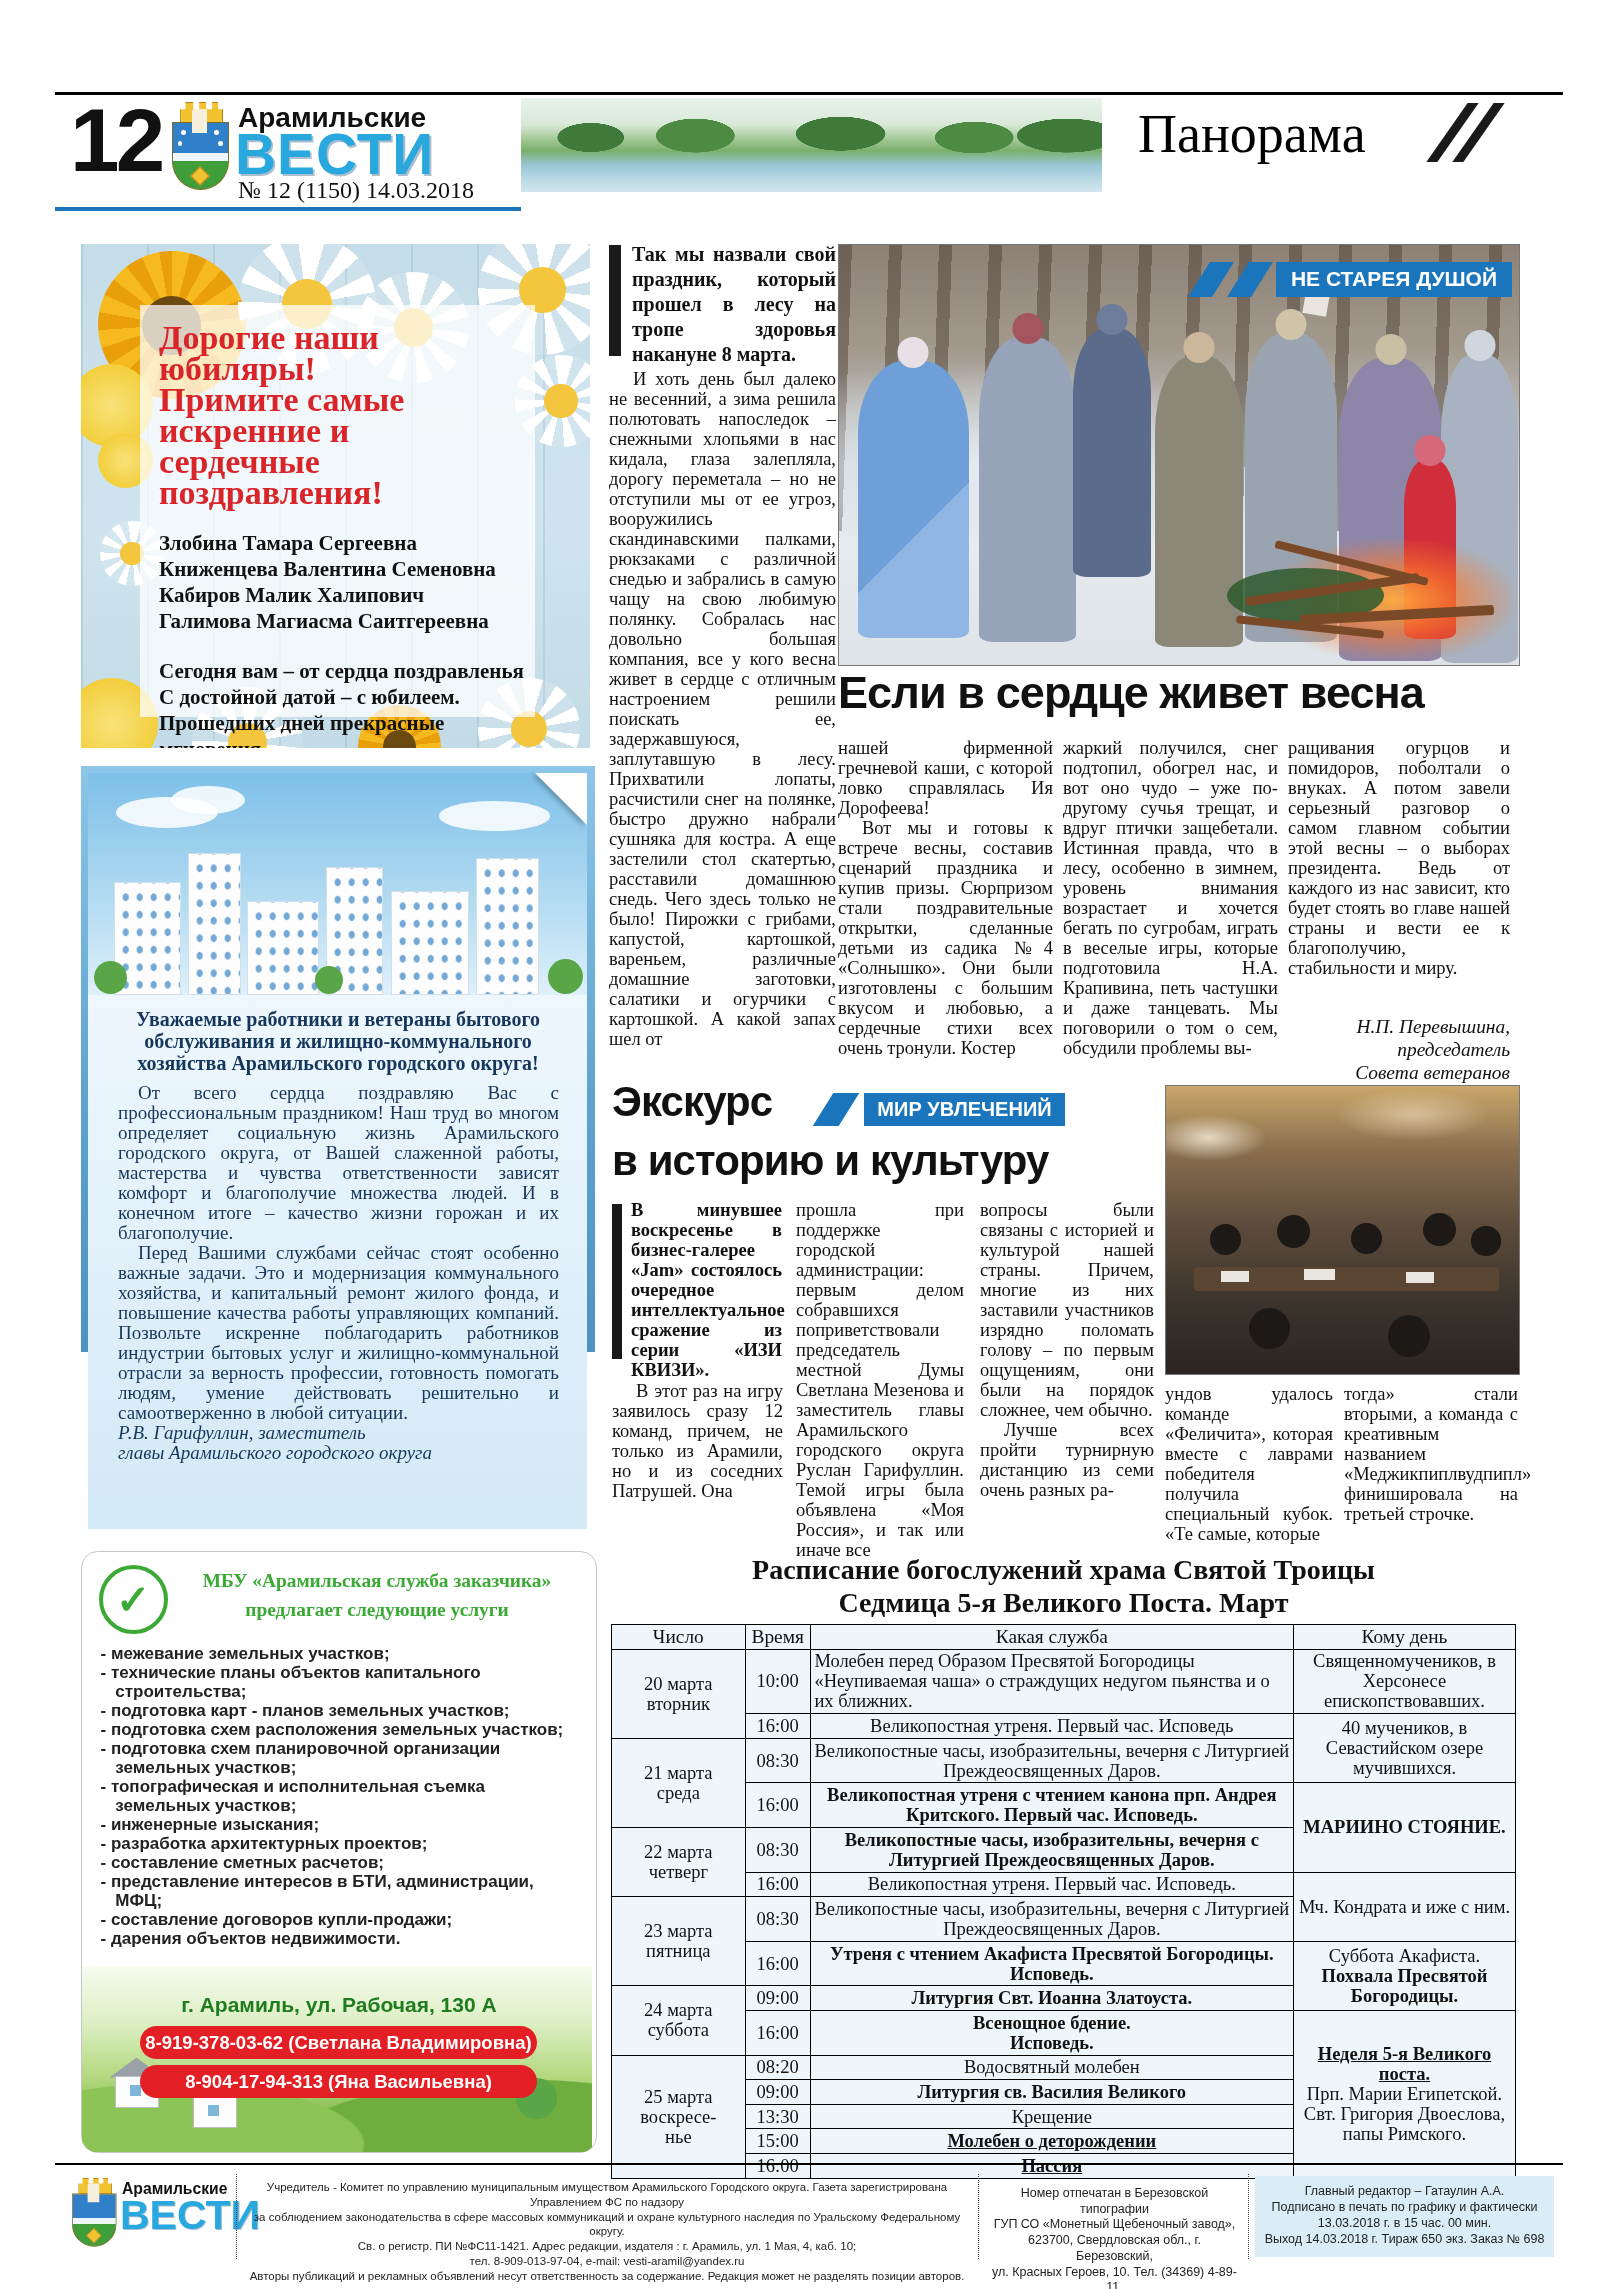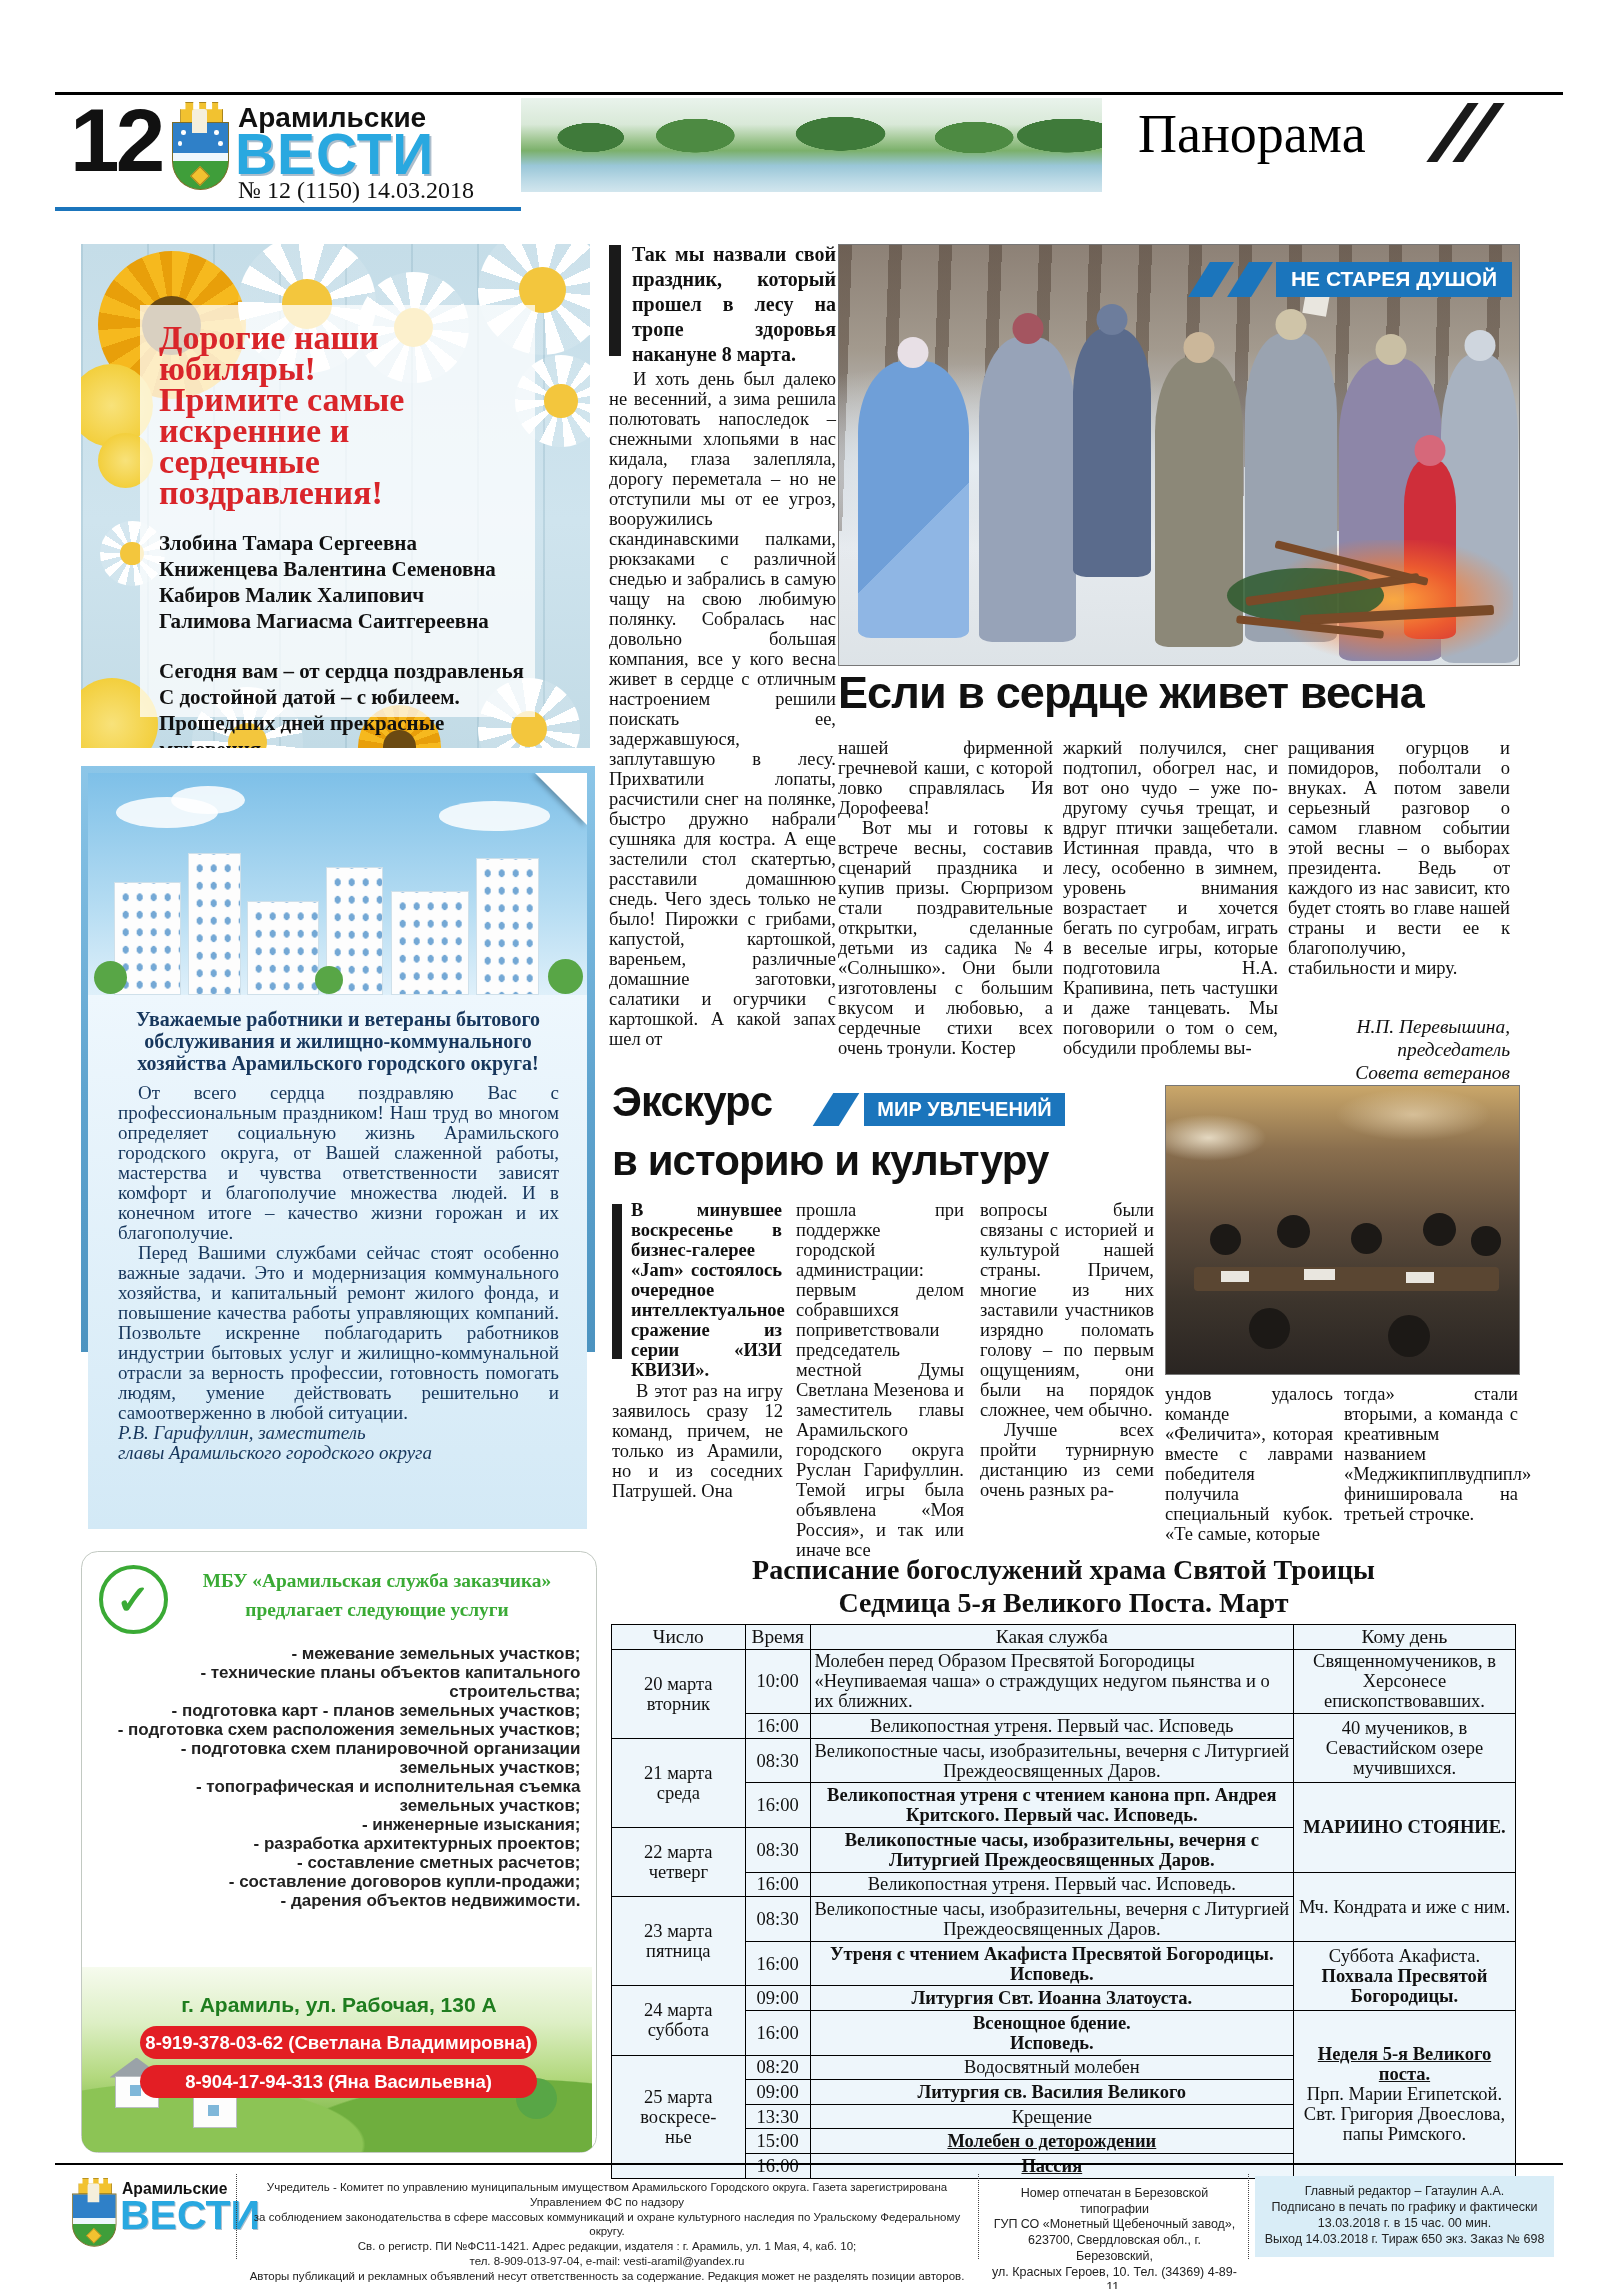--- a/index.html
+++ b/index.html
@@ -112,21 +112,21 @@
   .qpaper{position:absolute;background:#e9e6df;}
   .qtable{position:absolute;background:#5a4632;border-radius:3.7px;}
 
   
   .zakaz{left:81px;top:1551px;width:514px;height:600px;background:#fff;border:1.8px solid #c2c9c2;border-radius:16.6px;overflow:hidden;}
   .zk-check{left:16.6px;top:13px;width:61px;height:61px;border-radius:50%;background:#fff;border:4.6px solid #3aaa35;
      color:#3aaa35;font-size:41px;font-weight:bold;display:flex;align-items:center;justify-content:center;}
   .zk-org{left:92px;top:16.6px;width:406px;color:#3aaa35;font-weight:bold;font-size:19.4px;line-height:24px;text-align:center;}
   .zk-sub{left:92px;top:46px;width:406px;color:#3aaa35;font-weight:bold;font-size:19.4px;line-height:24px;text-align:center;}
   .zk-list{left:18.5px;top:92px;width:480px;font-family:"Liberation Sans",sans-serif;font-weight:bold;
-     font-size:17px;line-height:19px;color:#222;text-align:right;}
+     font-size:17px;line-height:19px;color:#222;}
   .zk-list div{padding-left:14.8px;text-indent:-14.8px;}
   .zk-land{left:0px;bottom:0px;width:510px;height:185px;
      background:
        radial-gradient(314px 102px at 18% 96%,#8cc455 0 60%,transparent 61%),
        radial-gradient(388px 120px at 85% 100%,#6fae3e 0 60%,transparent 61%),
        linear-gradient(180deg,#f6fbee 0%,#ddefc5 30%,#b2d87d 60%,#7cb648 85%,#63a236 100%);}
   .house{position:absolute;}
   .house .roof{position:absolute;left:-5.5px;top:-18.5px;width:54px;height:20px;background:#9aa2a8;
      clip-path:polygon(0 100%,50% 0,100% 100%);}
   .house .bodyw{position:absolute;width:42px;height:29.5px;background:#fdfdfd;border:0.9px solid #b9bec2;}
@@ -347,20 +347,21 @@
     <div class="abs zk-list">
       <div>- межевание земельных участков;</div>
       <div>- технические планы объектов капитального строительства;</div>
       <div>- подготовка карт - планов земельных участков;</div>
       <div>- подготовка схем расположения земельных участков;</div>
       <div>- подготовка схем планировочной организации земельных участков;</div>
       <div>- топографическая и исполнительная съемка земельных участков;</div>
       <div>- инженерные изыскания;</div>
       <div>- разработка архитектурных проектов;</div>
       <div>- составление сметных расчетов;</div>
+      <div>- представление интересов в БТИ, администрации, МФЦ;</div>
       <div>- составление договоров купли-продажи;</div>
       <div>- дарения объектов недвижимости.</div>
     </div>
     <div class="abs zk-land">
       <div class="house" style="left:33px;top:109px;">
         <div class="roof"></div>
           <div class="bodyw"></div>
           <div class="win"></div>
       </div>
       <div class="house" style="left:111px;top:129px;">

